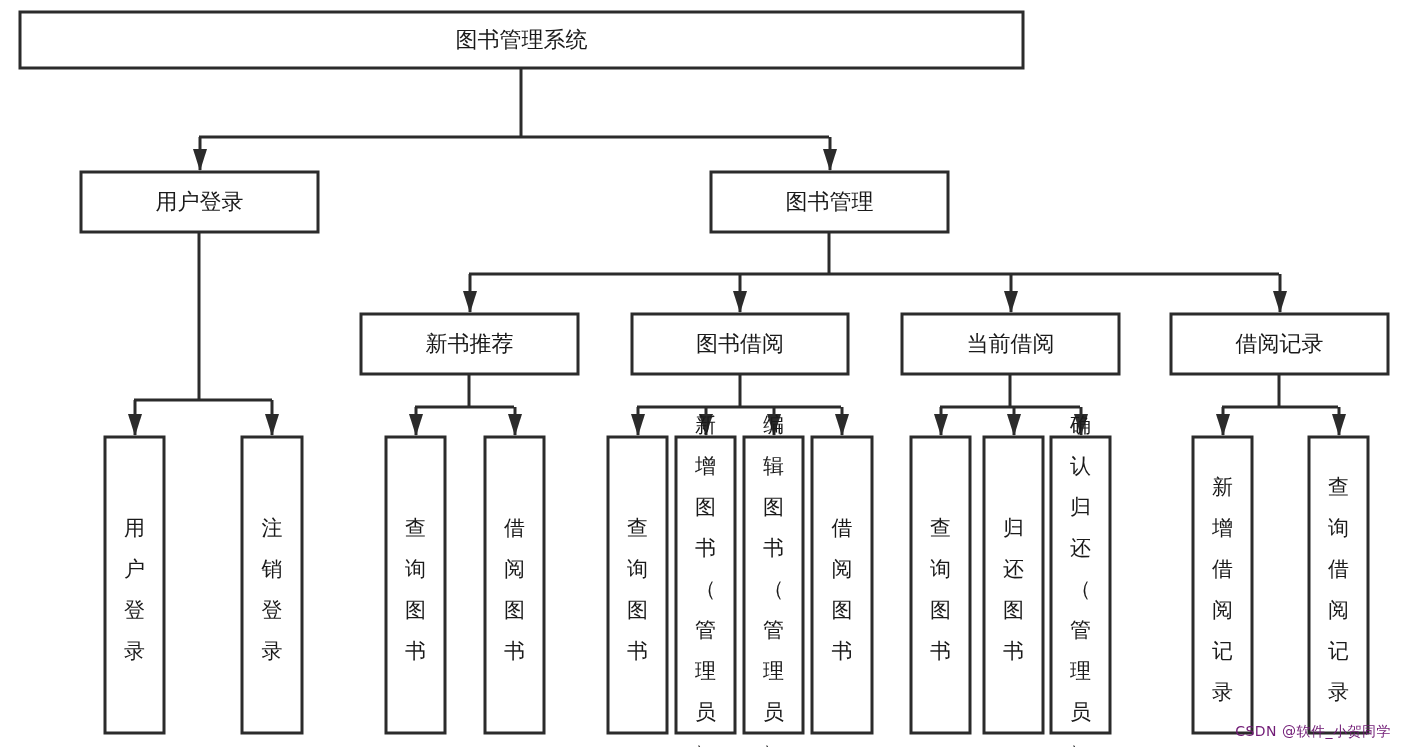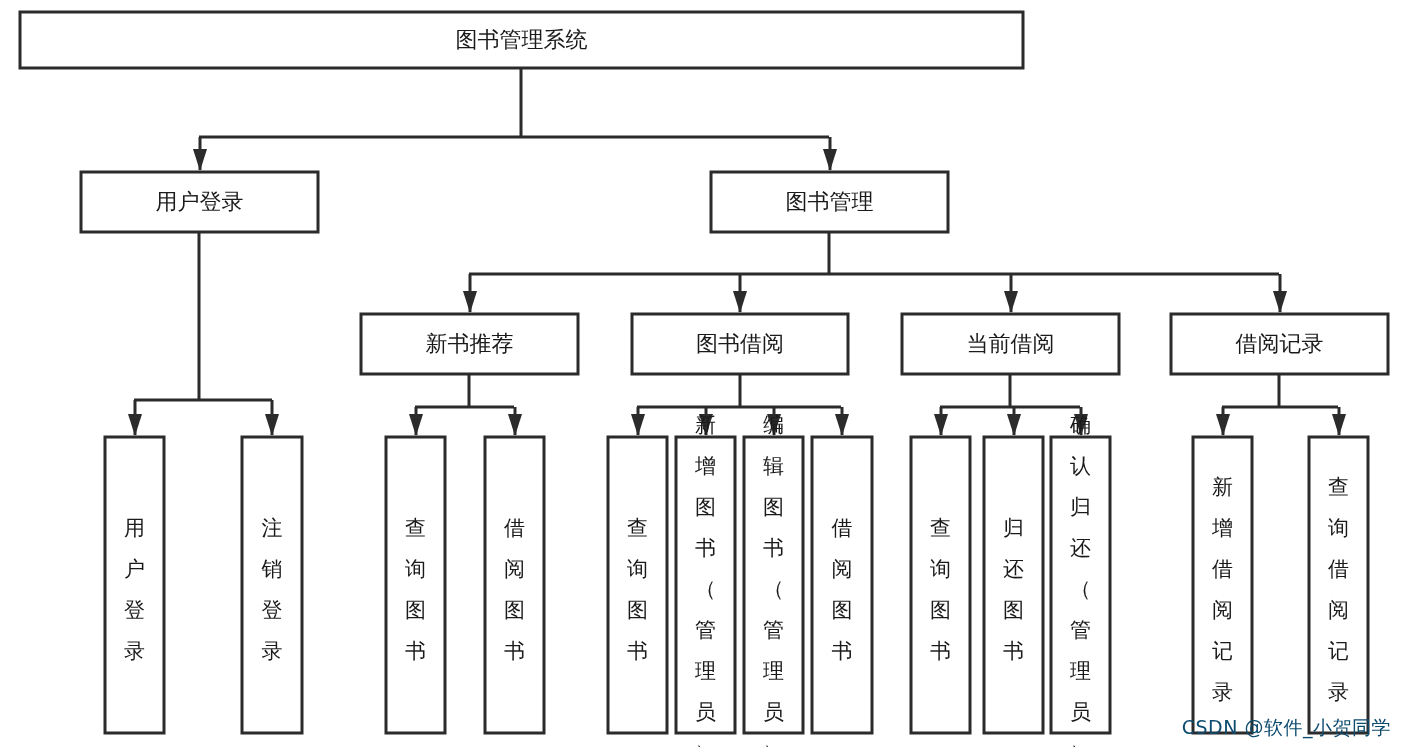--- a/index.html
+++ b/index.html
@@ -54,22 +54,22 @@
     font-family: "DejaVu Sans", "Liberation Sans", sans-serif;
     font-size: 21px;
     fill: #1a1a1a;
     text-anchor: middle;
   }
   .watermark {
     position: absolute;
     right: 14px;
     bottom: 6px;
     font-family: "DejaVu Sans", "Liberation Sans", sans-serif;
-    font-size: 19px;
-    color: #0c4a6e;
+    font-size: 14px;
+    color: #701a75;
     letter-spacing: 0.5px;
     white-space: nowrap;
     user-select: none;
   }
 </style>
 </head>
 <body>
 
 <div id="diagram-root">
 

